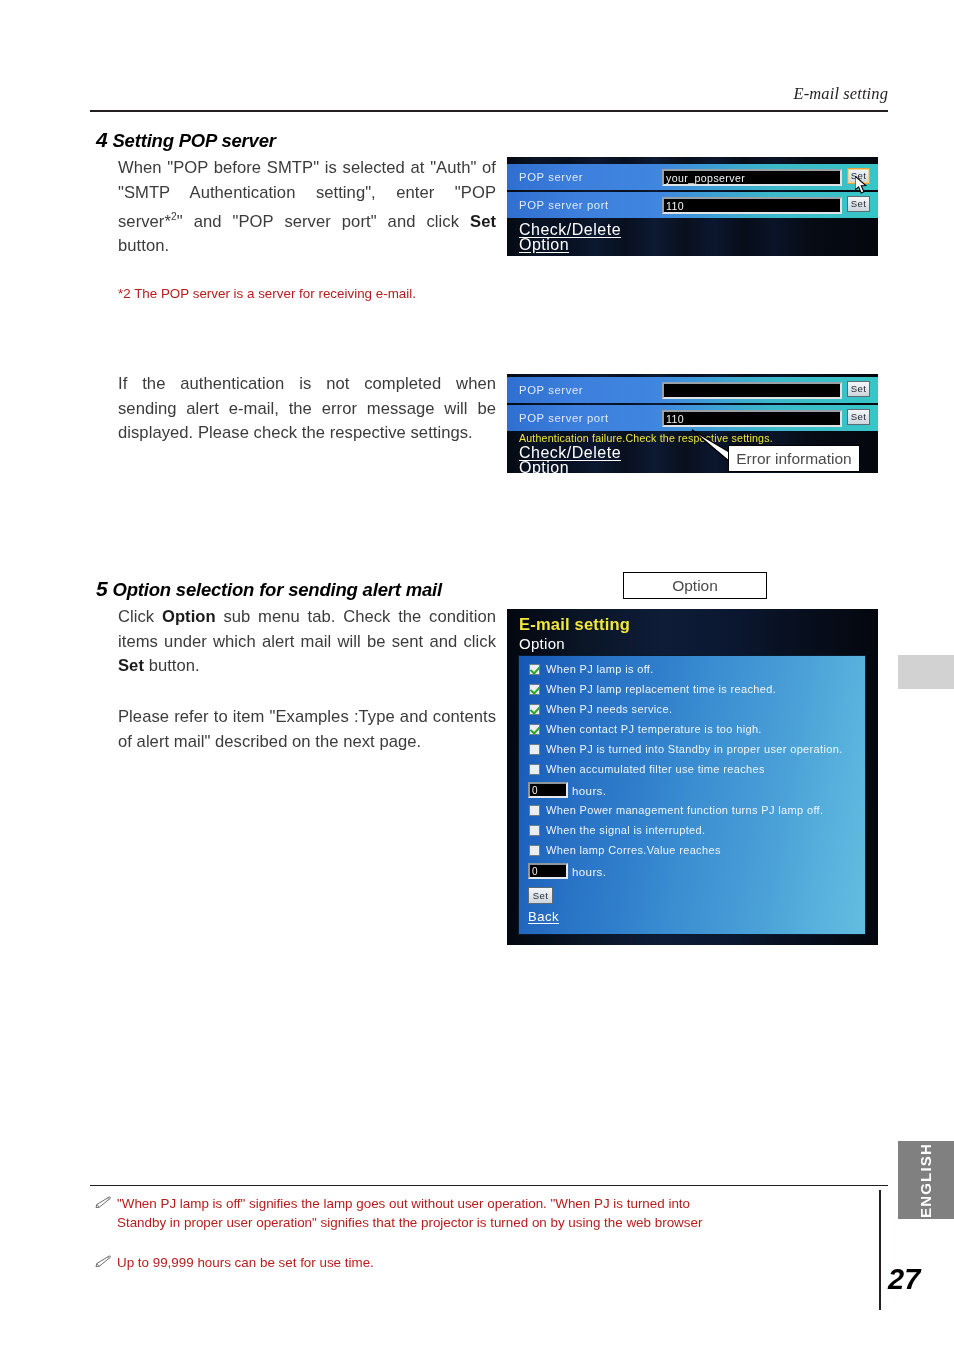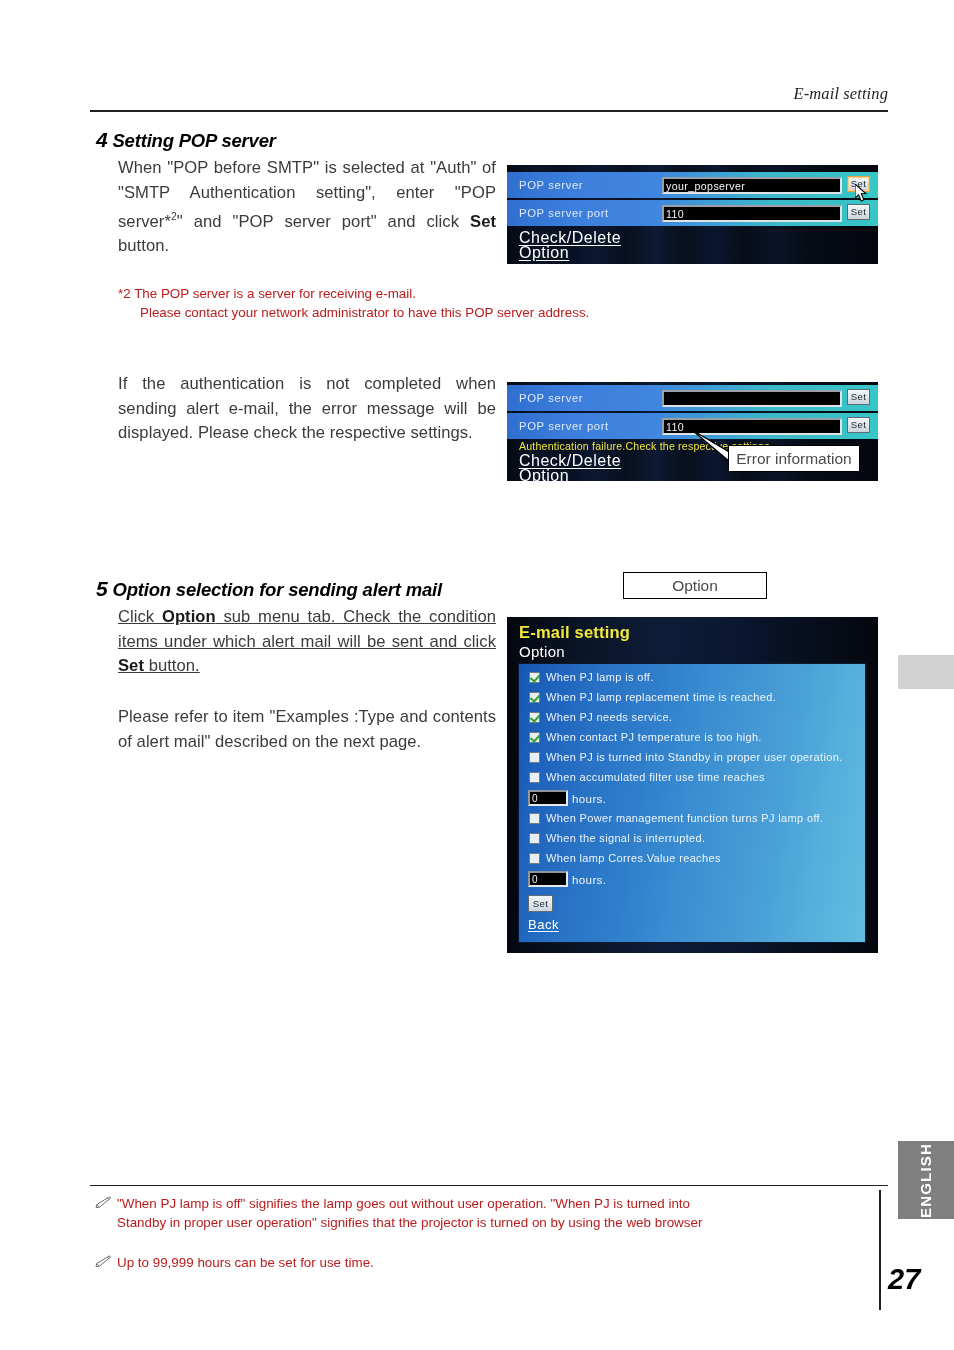--- a/index.html
+++ b/index.html
@@ -73,21 +73,20 @@
   .callout-pointer{
     position:absolute; z-index:5;
   }
 
   
   .shot{
     position:absolute;
     background:#0f766e;
     font-family:"Liberation Sans", sans-serif;
     overflow:hidden;
-    margin-top:8px;
   }
   .shot .bgwrap{ position:absolute; inset:0; }
   
   .bg-dark{
     background:
       linear-gradient(90deg,
         #050a12 0%, #0a1426 8%, #071021 16%, #0c1830 24%,
         #08101f 32%, #0d1a33 40%, #090f1c 48%, #0b1730 56%,
         #070d18 64%, #0a1428 72%, #060b14 82%, #04070e 100%);
   }
@@ -250,21 +249,20 @@
 <div class="header-rule"></div>
 
 <div class="step-head" style="left:96px; top:128px;">
   <span class="num">4</span><span>Setting POP server</span>
 </div>
 
 <div class="para" style="left:118px; top:156px; width:378px;">When "POP before SMTP" is selected at "Auth" of "SMTP Authentication setting", enter "POP server*<sup style="font-size:.62em">2</sup>" and "POP server port" and click <b>Set</b> button.</div>
 
 <div class="footnote" style="left:118px; top:284px; width:640px;">
   <span>*2 The POP server is a server for receiving e-mail.</span>
-  <span class="ind">Please contact your network administrator to have this POP server address.</span>
 </div>
 
 <div class="shot" id="shot1" style="left:507px; top:157px; width:371px; height:99px;">
   <div class="bgwrap bg-dark"></div>
 
   <div class="rowband" style="top:7px; height:26px;"></div>
   <div class="rowlabel" style="left:12px; top:14px;">POP server</div>
   <div class="field" style="left:155px; top:12px; width:180px; height:17px;"></div>
   <div class="fieldtext" style="left:159px; top:15px;">your_popserver</div>
   <div class="setbtn hot" style="left:340px; top:11px; width:23px; height:16px;">Set</div>
@@ -308,21 +306,21 @@
 
 <svg class="callout-pointer" style="left:690px; top:428px;" width="60" height="36" viewBox="0 0 60 36">
   <polygon points="2,2 46,28 40,34" fill="#ffffff" stroke="#000000" stroke-width="1.4"></polygon>
 </svg>
 <div class="callout" style="left:728px; top:445px; width:132px; height:27px;">Error information</div>
 
 <div class="step-head" style="left:96px; top:577px;">
   <span class="num">5</span><span>Option selection for sending alert mail</span>
 </div>
 
-<div class="para" style="left:118px; top:605px; width:378px;text-decoration:underline;">Click <b>Option</b> sub menu tab. Check the condition items under which alert mail will be sent and click <b>Set</b> button.</div>
+<div class="para" style="left:118px; top:605px; width:378px;">Click <b>Option</b> sub menu tab. Check the condition items under which alert mail will be sent and click <b>Set</b> button.</div>
 
 <div class="para" style="left:118px; top:705px; width:378px;">Please refer to item "Examples :Type and contents of alert mail" described on the next page.</div>
 
 <div class="callout" style="left:623px; top:572px; width:144px; height:27px;">Option</div>
 
 <div class="shot" id="shot3" style="left:507px; top:609px; width:371px; height:336px;">
   <div class="bgwrap" style="background:linear-gradient(90deg,#05080f 0%,#0a1222 18%,#0c1730 38%,#112murk 55%,#0a1426 70%,#060b16 100%);"></div>
   <div class="bgwrap" style="background:linear-gradient(90deg,#04070e 0%,#0a1526 20%,#0e1c38 42%,#0b1730 62%,#070e1c 82%,#04070e 100%);"></div>
 
   <div class="opt-title" style="left:12px; top:6px;">E-mail setting</div>

